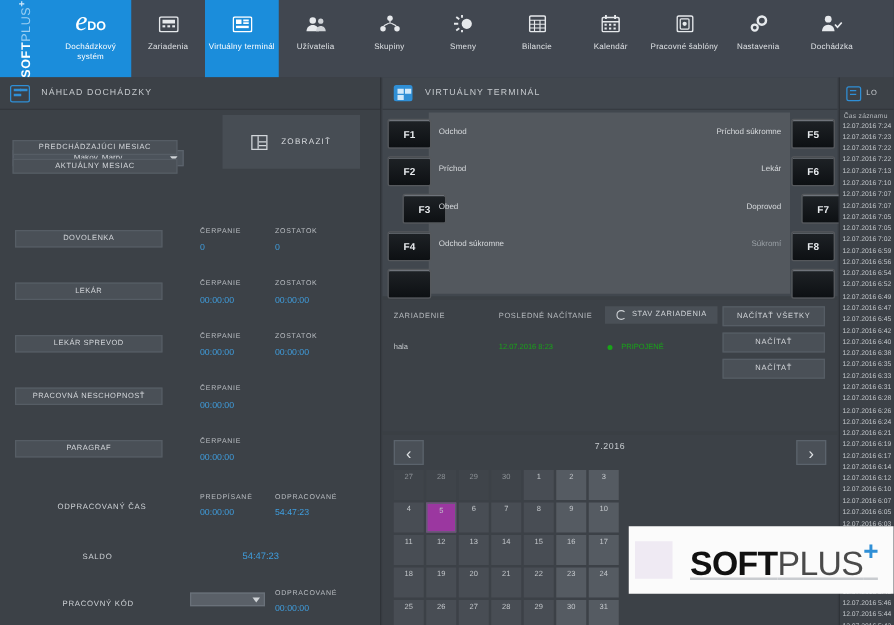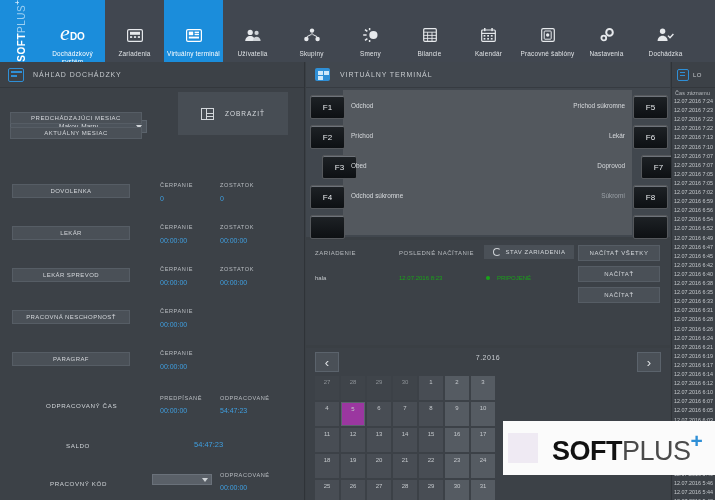--- a/index.html
+++ b/index.html
@@ -9,21 +9,21 @@
   
   .toolbar{position:absolute;left:0;top:0;width:715px;height:62px;background:#414750;display:flex;align-items:stretch;}
   .logo{width:40px;background:#1b8ddb;display:flex;align-items:center;justify-content:center;flex:0 0 40px;}
   .logo-txt{transform:rotate(-90deg);white-space:nowrap;font-size:10px;font-weight:bold;letter-spacing:.5px;color:#fff;}
   .logo-txt i{font-style:normal;color:#9ccff2;font-weight:normal;}
   .logo-txt sup{font-size:8px;color:#cfe8fa;}
   .tb-item{width:59px;flex:0 0 59px;display:flex;flex-direction:column;align-items:center;justify-content:flex-start;
            padding-top:7px;box-sizing:border-box;cursor:pointer;}
   .tb-item.brand{width:65px;flex:0 0 65px;background:#1b8ddb;}
   .tb-item.active{background:#1b8ddb;}
-  .tb-ico{height:24px;display:flex;align-items:center;justify-content:center;color:#e8eaec;margin-top:16px;}
+  .tb-ico{height:24px;display:flex;align-items:center;justify-content:center;color:#e8eaec;}
   .tb-lab{font-size:6.4px;line-height:8px;text-align:center;color:#dfe2e5;margin-top:3px;padding:0 2px;letter-spacing:.2px;}
   .tb-item.brand .tb-lab,.tb-item.active .tb-lab{color:#fff;}
   .ebo{font-family:"Liberation Serif",serif;font-size:22px;font-style:italic;color:#fff;line-height:22px;}
   .ebo b{font-size:10px;font-style:normal;font-family:"Liberation Sans",sans-serif;}
 
   
   .left{position:absolute;left:0;top:62px;width:305px;height:438px;background:#3c4147;box-sizing:border-box;border-right:1px solid #2f3338;}
   .panel-head{height:25px;display:flex;align-items:center;padding-left:8px;border-bottom:1px solid #33373c;background:#3c4147;}
   .panel-head .ph-ico{width:16px;height:14px;border:1.4px solid #2f8fd6;border-radius:2px;margin-right:9px;position:relative;box-sizing:border-box;}
   .panel-head .ph-ico:after{content:"";position:absolute;left:2px;top:2px;width:6px;height:2px;background:#2f8fd6;box-shadow:0 4px 0 #2f8fd6,5px 0 0 #2f8fd6;}
@@ -51,21 +51,21 @@
   .term{position:absolute;left:306px;top:62px;width:364px;height:175px;background:#41474e;box-sizing:border-box;}
   .term-head{height:25px;display:flex;align-items:center;padding-left:9px;border-bottom:1px solid #363b41;}
   .tm-ico{width:15px;height:13px;background:#2f8fd6;border-radius:2px;margin-right:10px;position:relative;}
   .tm-ico:after{content:"";position:absolute;left:3px;top:3px;width:5px;height:4px;background:#cfe8fa;box-shadow:6px 0 0 #cfe8fa,0 5px 0 #cfe8fa;}
   .tm-t{font-size:7px;letter-spacing:.9px;color:#c7cbcf;}
   .screen{position:absolute;left:37px;top:28px;width:289px;height:145px;background:#53585e;}
   .clock{position:absolute;left:0;right:0;top:32px;text-align:center;font-size:34px;color:#38a7ea;letter-spacing:1px;font-weight:bold;}
   .cdate{position:absolute;left:0;right:0;top:72px;text-align:center;font-size:7.5px;color:#38a7ea;letter-spacing:.3px;}
   .fkey{position:absolute;width:33px;height:22px;border-radius:2px;background:linear-gradient(#1e2226,#0d1013);
         border:1px solid #55585c;box-shadow:inset 0 1px 0 #6e737a;display:flex;align-items:center;justify-content:center;
-        font-size:8px;color:#e7eaed;cursor:pointer;font-weight:normal;}
+        font-size:8px;color:#e7eaed;cursor:pointer;font-weight:bold;}
   .flab{position:absolute;font-size:6.4px;color:#d8dbde;}
   .flab.r{text-align:right;}
   .flab.dim{color:#9aa0a6;}
 
   
   .dev{position:absolute;left:306px;top:240px;width:364px;height:105px;background:#3c4147;}
   .dev-h{position:absolute;font-size:6px;letter-spacing:.5px;color:#b6babe;}
   .dev-tab{position:absolute;height:14px;background:#4a5057;display:flex;align-items:center;justify-content:center;
            font-size:6px;letter-spacing:.5px;color:#d2d6da;cursor:pointer;}
   .dev-btn{position:absolute;width:82px;height:16px;background:#4a5057;border:1px solid #565d65;box-sizing:border-box;
@@ -89,21 +89,21 @@
   
   .log{position:absolute;left:671px;top:62px;width:44px;height:438px;background:#3c4147;box-sizing:border-box;border-left:1px solid #2f3338;}
   .log-head{height:25px;display:flex;align-items:center;padding-left:5px;border-bottom:1px solid #33373c;}
   .lg-ico{width:12px;height:12px;border:1.3px solid #2f8fd6;border-radius:2px;margin-right:4px;position:relative;box-sizing:border-box;}
   .lg-ico:after{content:"";position:absolute;left:2px;top:2px;width:5px;height:1.5px;background:#2f8fd6;box-shadow:0 3px 0 #2f8fd6;}
   .lg-t{font-size:6px;color:#c7cbcf;letter-spacing:.4px;}
   .log-col{position:absolute;left:3px;top:28px;font-size:5.4px;color:#b6babe;letter-spacing:.2px;}
   .log-li{position:absolute;left:2px;font-size:5.4px;color:#c4c8cc;white-space:nowrap;}
 
   
-  .wm{position:absolute;left:503px;top:421px;width:212px;height:54px;background:#fbfbfb;display:flex;align-items:center;}
+  .wm{position:absolute;left:503px;top:421px;width:212px;height:54px;background:#fbfbfb;display:flex;align-items:center;text-decoration:underline;}
   .wm-sq{width:30px;height:30px;background:#efeaf3;margin-left:5px;flex:0 0 30px;}
   .wm-t{margin-left:14px;font-size:27px;font-weight:bold;letter-spacing:-0.5px;color:#111;}
   .wm-t i{font-style:normal;font-weight:normal;color:#4a4a4a;}
   .wm-t sup{font-size:21px;color:#2f8fd6;font-weight:bold;vertical-align:12px;}
 </style>
 </head>
 <body>
 
 <div class="app">
 

